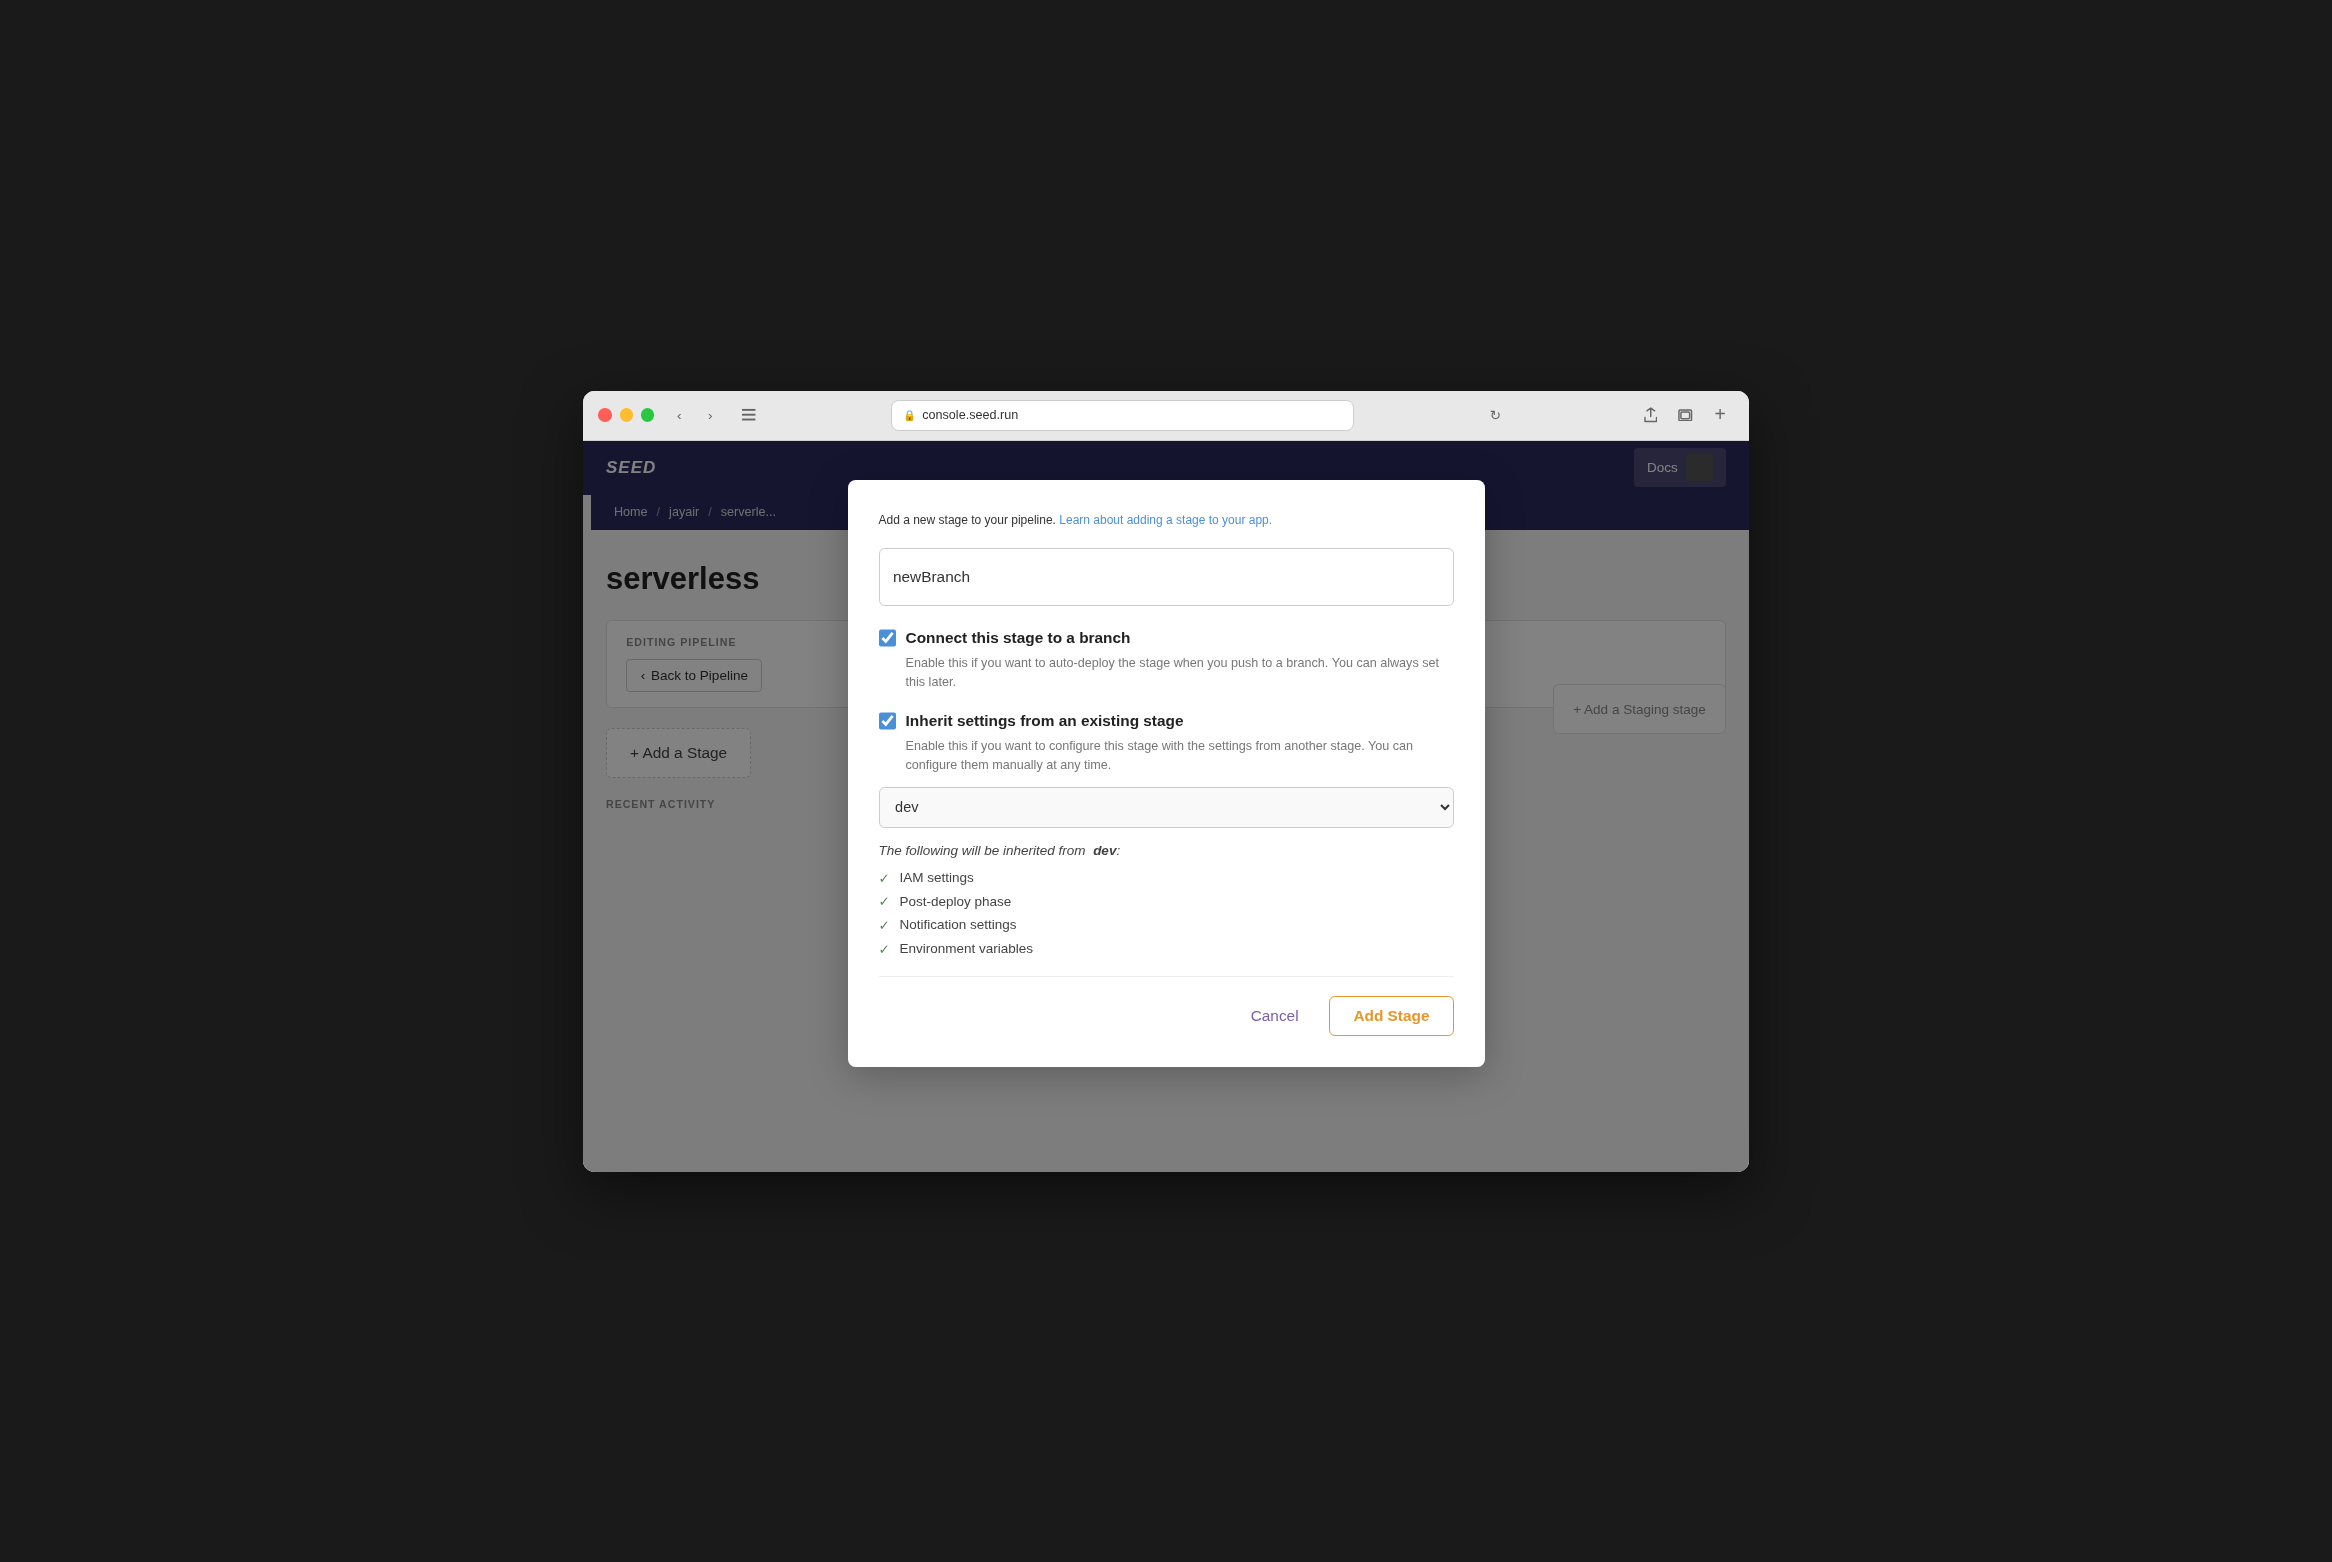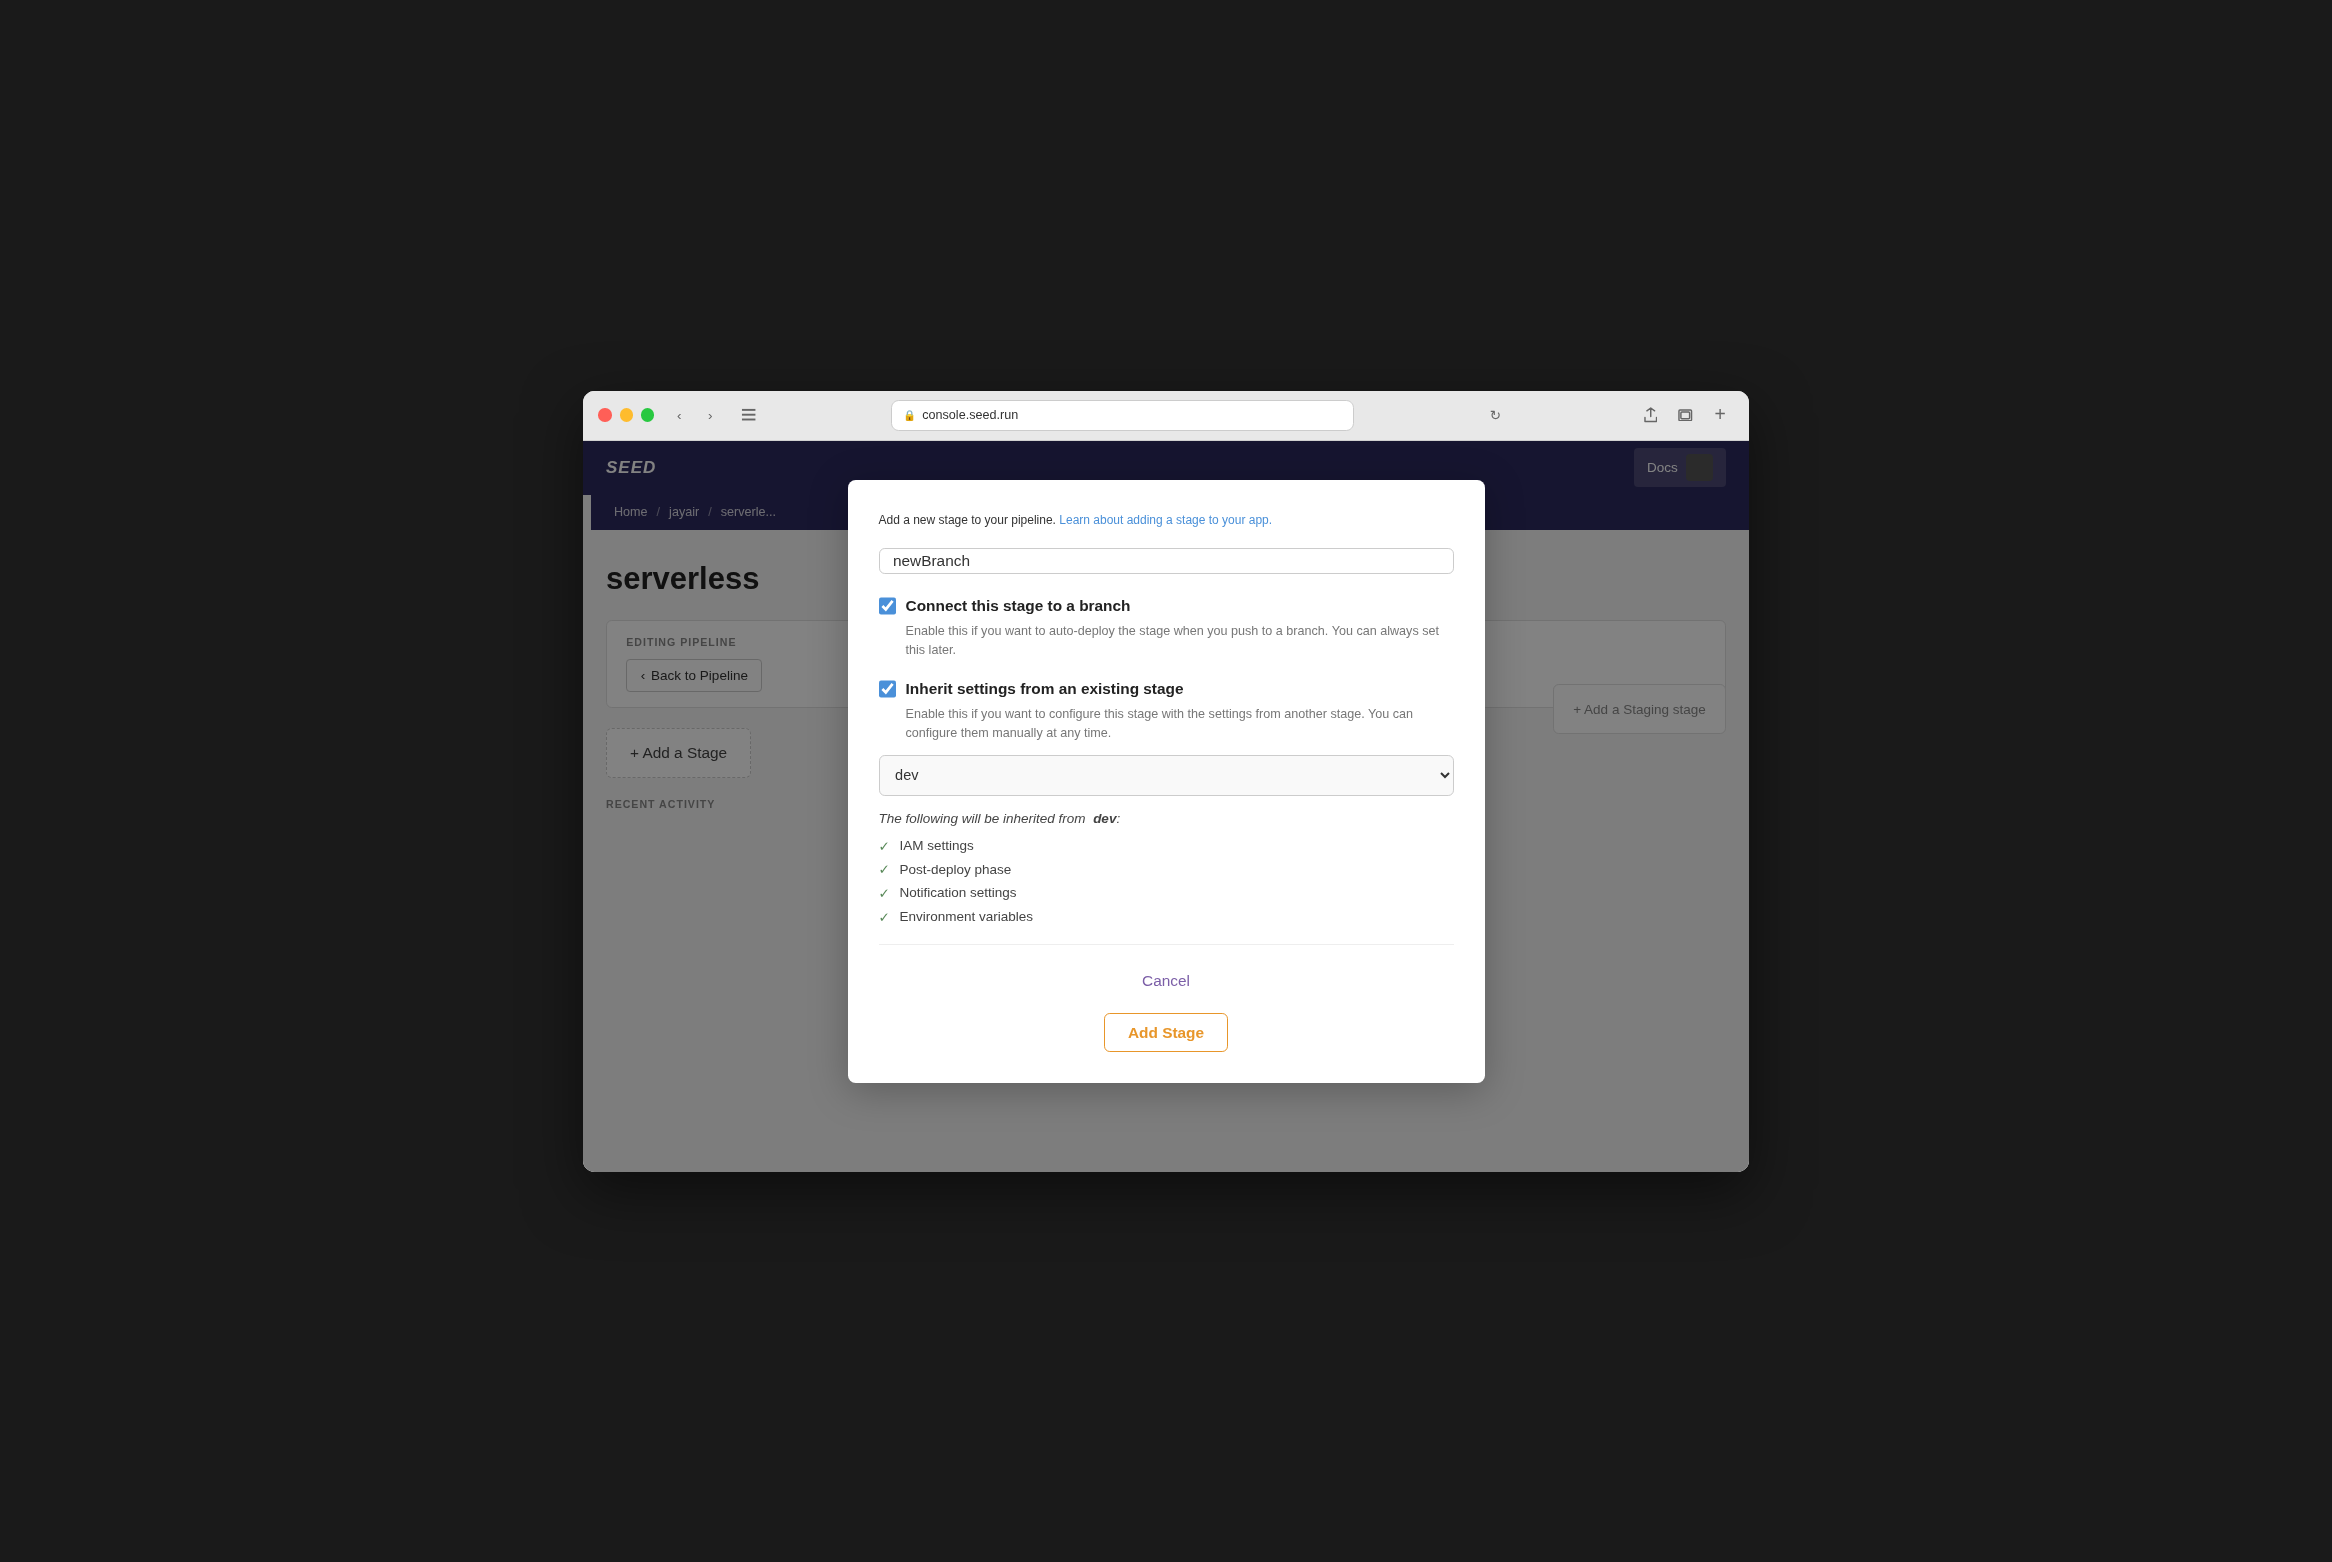--- a/index.html
+++ b/index.html
@@ -345,21 +345,21 @@
       line-height: 1.5;
     }
 
     .modal-intro a {
       color: #4a90d9;
       text-decoration: none;
     }
 
     .stage-name-input {
       width: 100%;
-      height: 26px;
+      height: 58px;
       border: 1px solid #ccc;
       border-radius: 5.8px;
       padding: 0 13.5px;
       font-size: 15.4px;
       color: #333;
       outline: none;
       margin-bottom: 23px;
     }
 
     
@@ -462,21 +462,20 @@
     }
 
     
     .modal-footer {
       display: flex;
       justify-content: flex-end;
       align-items: center;
       gap: 15.4px;
       padding-top: 19.3px;
       border-top: 1px solid #eee;
-      flex-direction: column;
     }
 
     .cancel-btn {
       background: transparent;
       border: none;
       color: #7b5ea7;
       font-size: 15.4px;
       cursor: pointer;
       padding: 7.7px 15.4px;
     }

